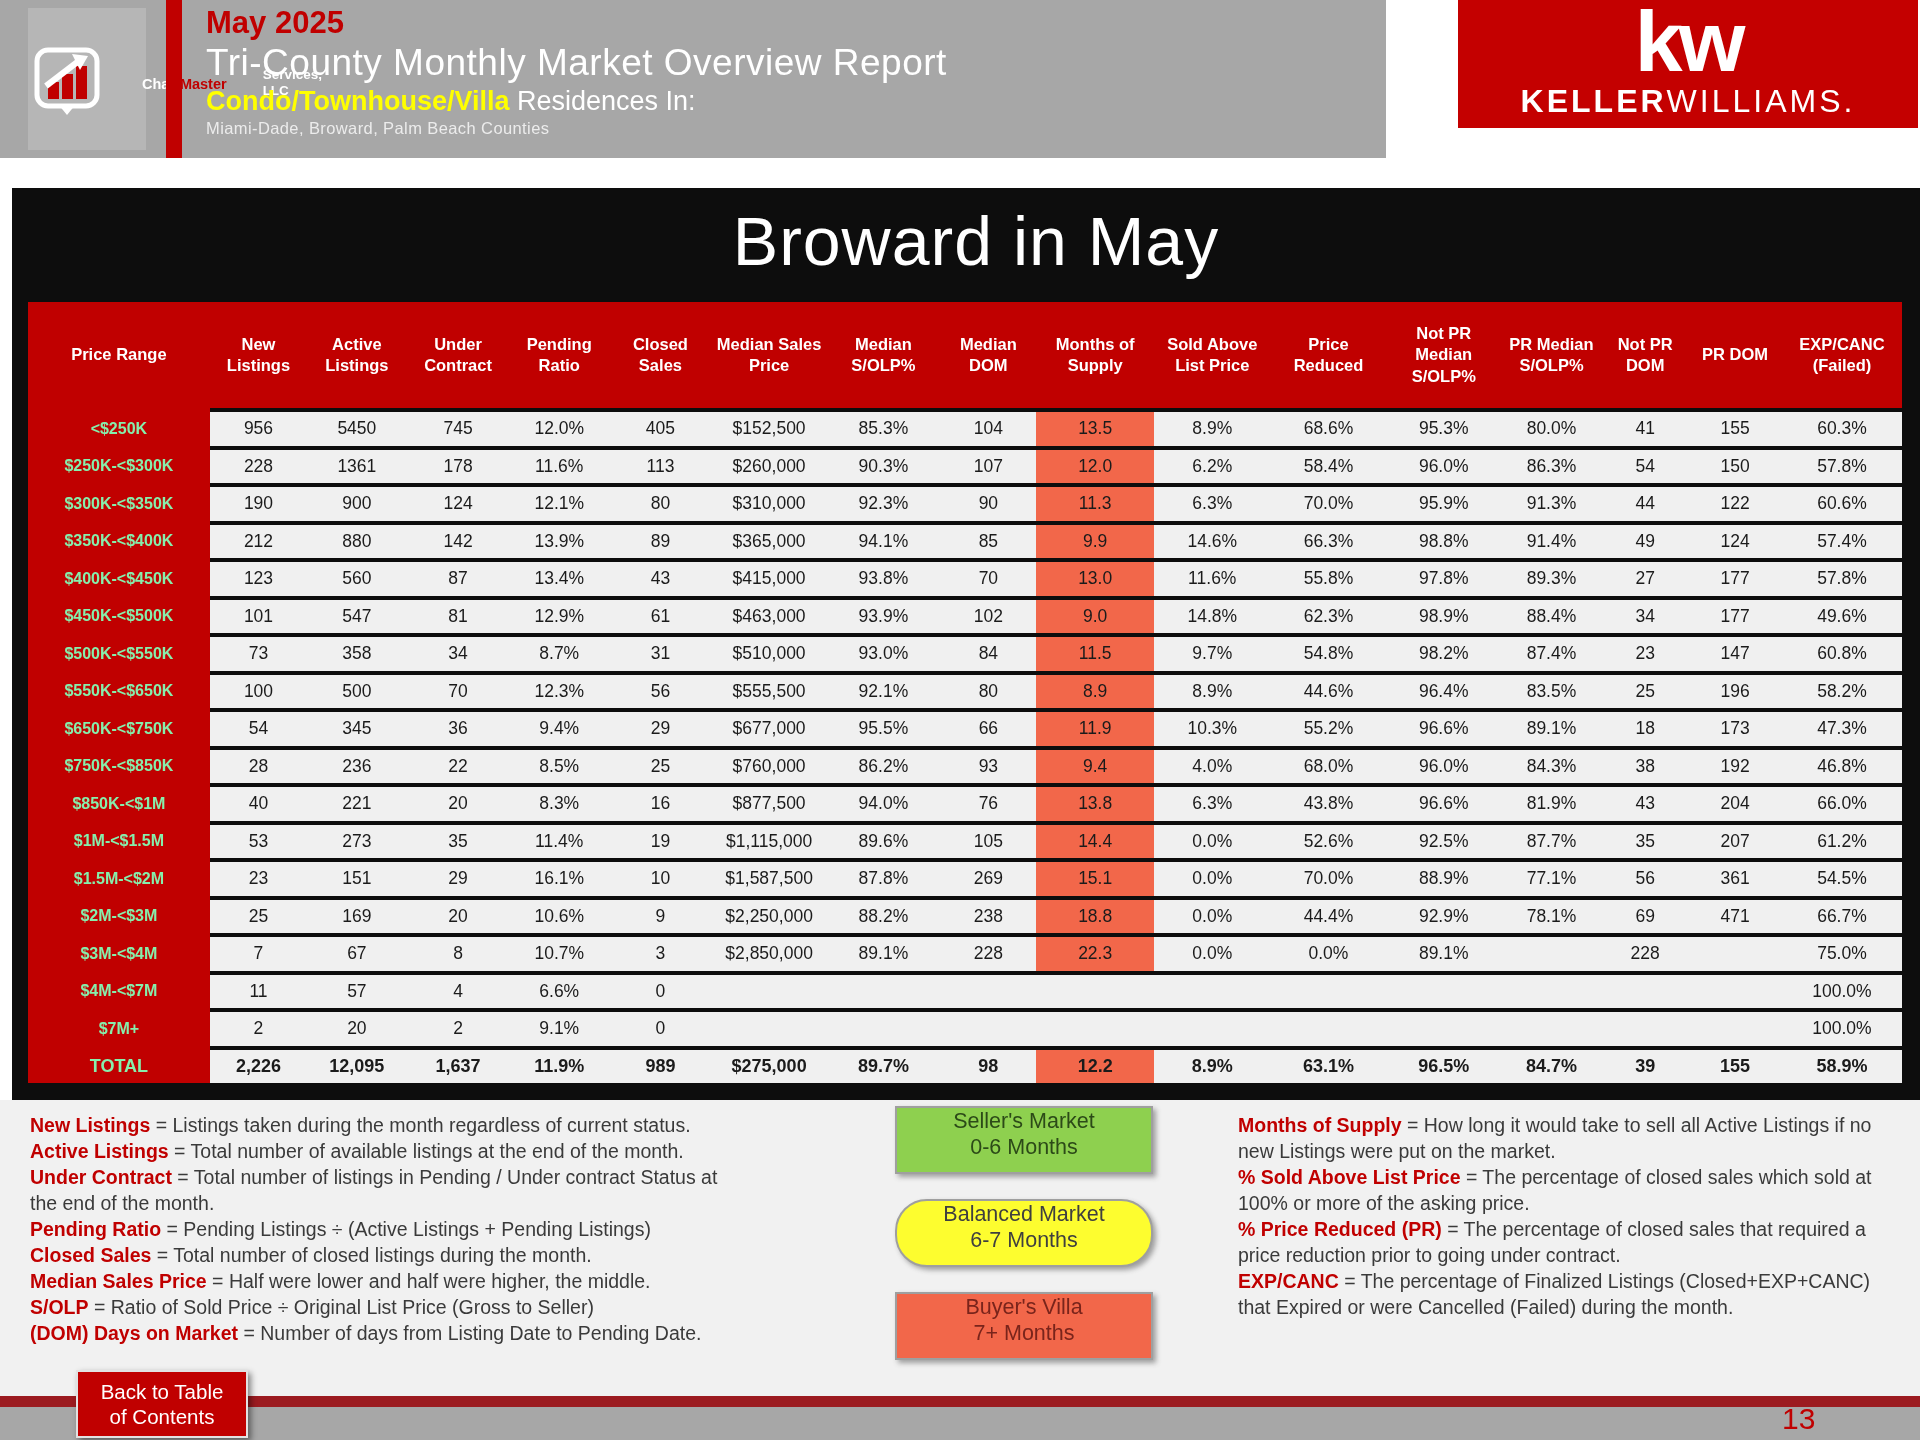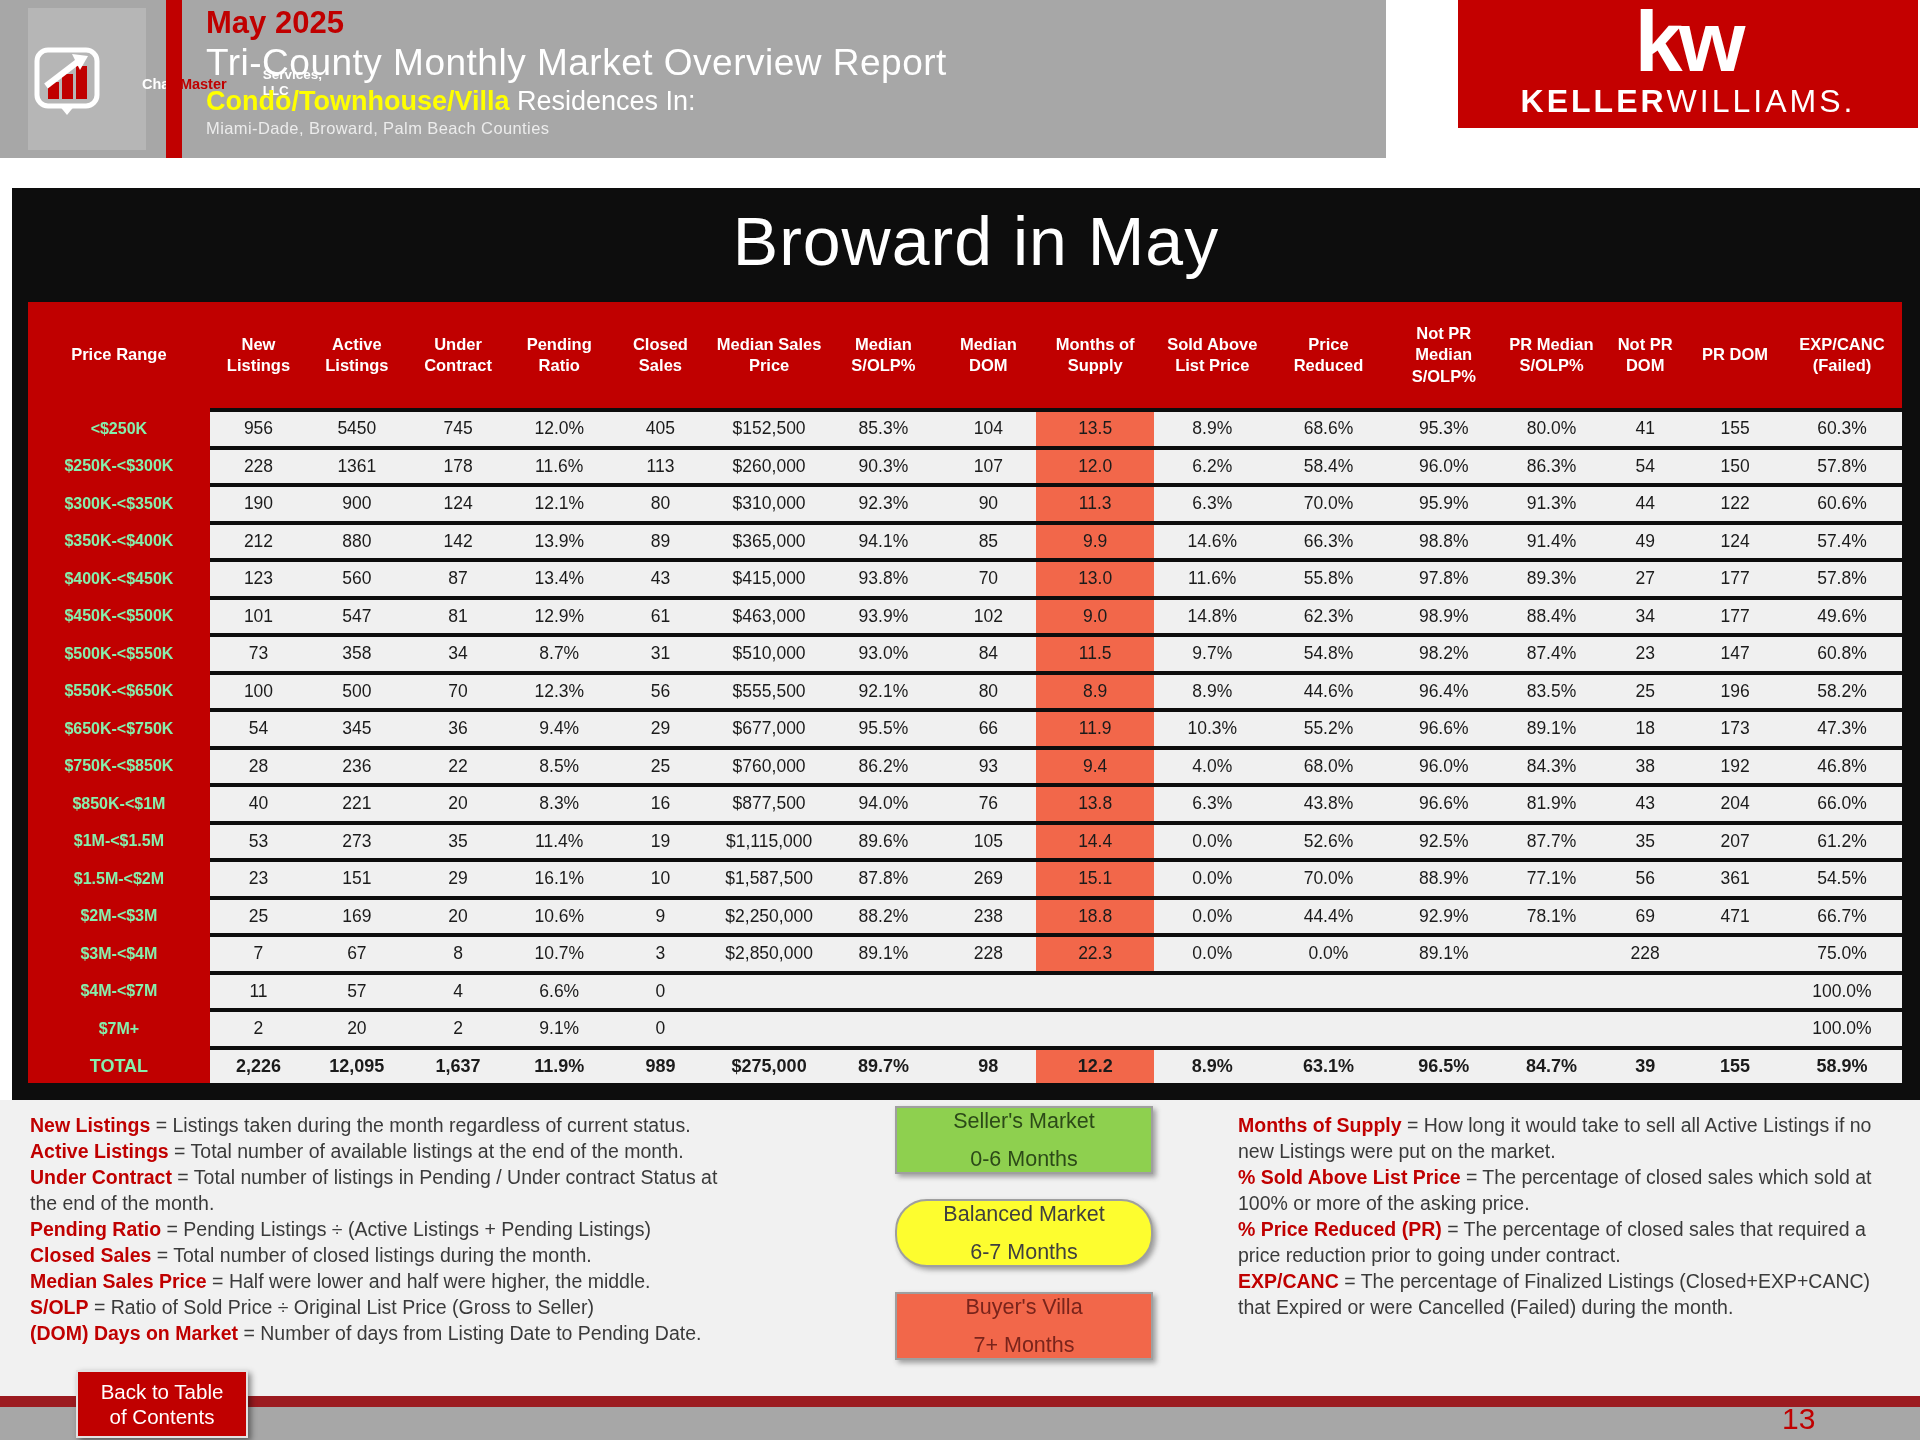--- a/index.html
+++ b/index.html
@@ -46,21 +46,21 @@
   tbody td.mos{background:var(--mos,#f2674a);}
   tbody tr.total td{font-weight:bold;font-size:18px;}
   
   .legend{position:absolute;left:0;top:1100px;width:1920px;height:296px;background:#f1f1f1;}
   .defs-left{position:absolute;left:30px;top:12px;width:705px;font-size:19.5px;color:#3a3a3a;line-height:26px;}
   .defs-right{position:absolute;left:1238px;top:12px;width:655px;font-size:19.5px;color:#3a3a3a;line-height:26px;}
   .term{color:#c00000;font-weight:bold;}
   .market-key{position:absolute;left:895px;top:6px;width:258px;}
   .key-box{height:64px;margin-bottom:25px;border:2px solid #9f9f9f;
     box-shadow:3px 3px 5px rgba(60,60,60,.45);
-    display:flex;flex-direction:column;align-items:center;justify-content:space-between;
+    display:flex;flex-direction:column;align-items:center;justify-content:flex-start;
     font-size:21.5px;line-height:26px;}
   
   .foot-rule{position:absolute;left:0;top:1396px;width:1920px;height:11px;background:#9c1b20;}
   .foot-band{position:absolute;left:0;top:1407px;width:1920px;height:33px;background:#a7a7a7;}
   .page-num{position:absolute;left:1782px;top:1402px;color:#c00000;font-size:30px;line-height:34px;}
   .toc-btn{position:absolute;left:76px;top:1370px;width:172px;height:68px;background:#c00000;color:#ffffff;
     font-size:20.5px;line-height:25px;text-align:center;border:2px solid #e2e2e2;
     box-shadow:3px 3px 6px rgba(0,0,0,.45);font-family:inherit;cursor:pointer;padding:0;}
 </style>
 </head>

